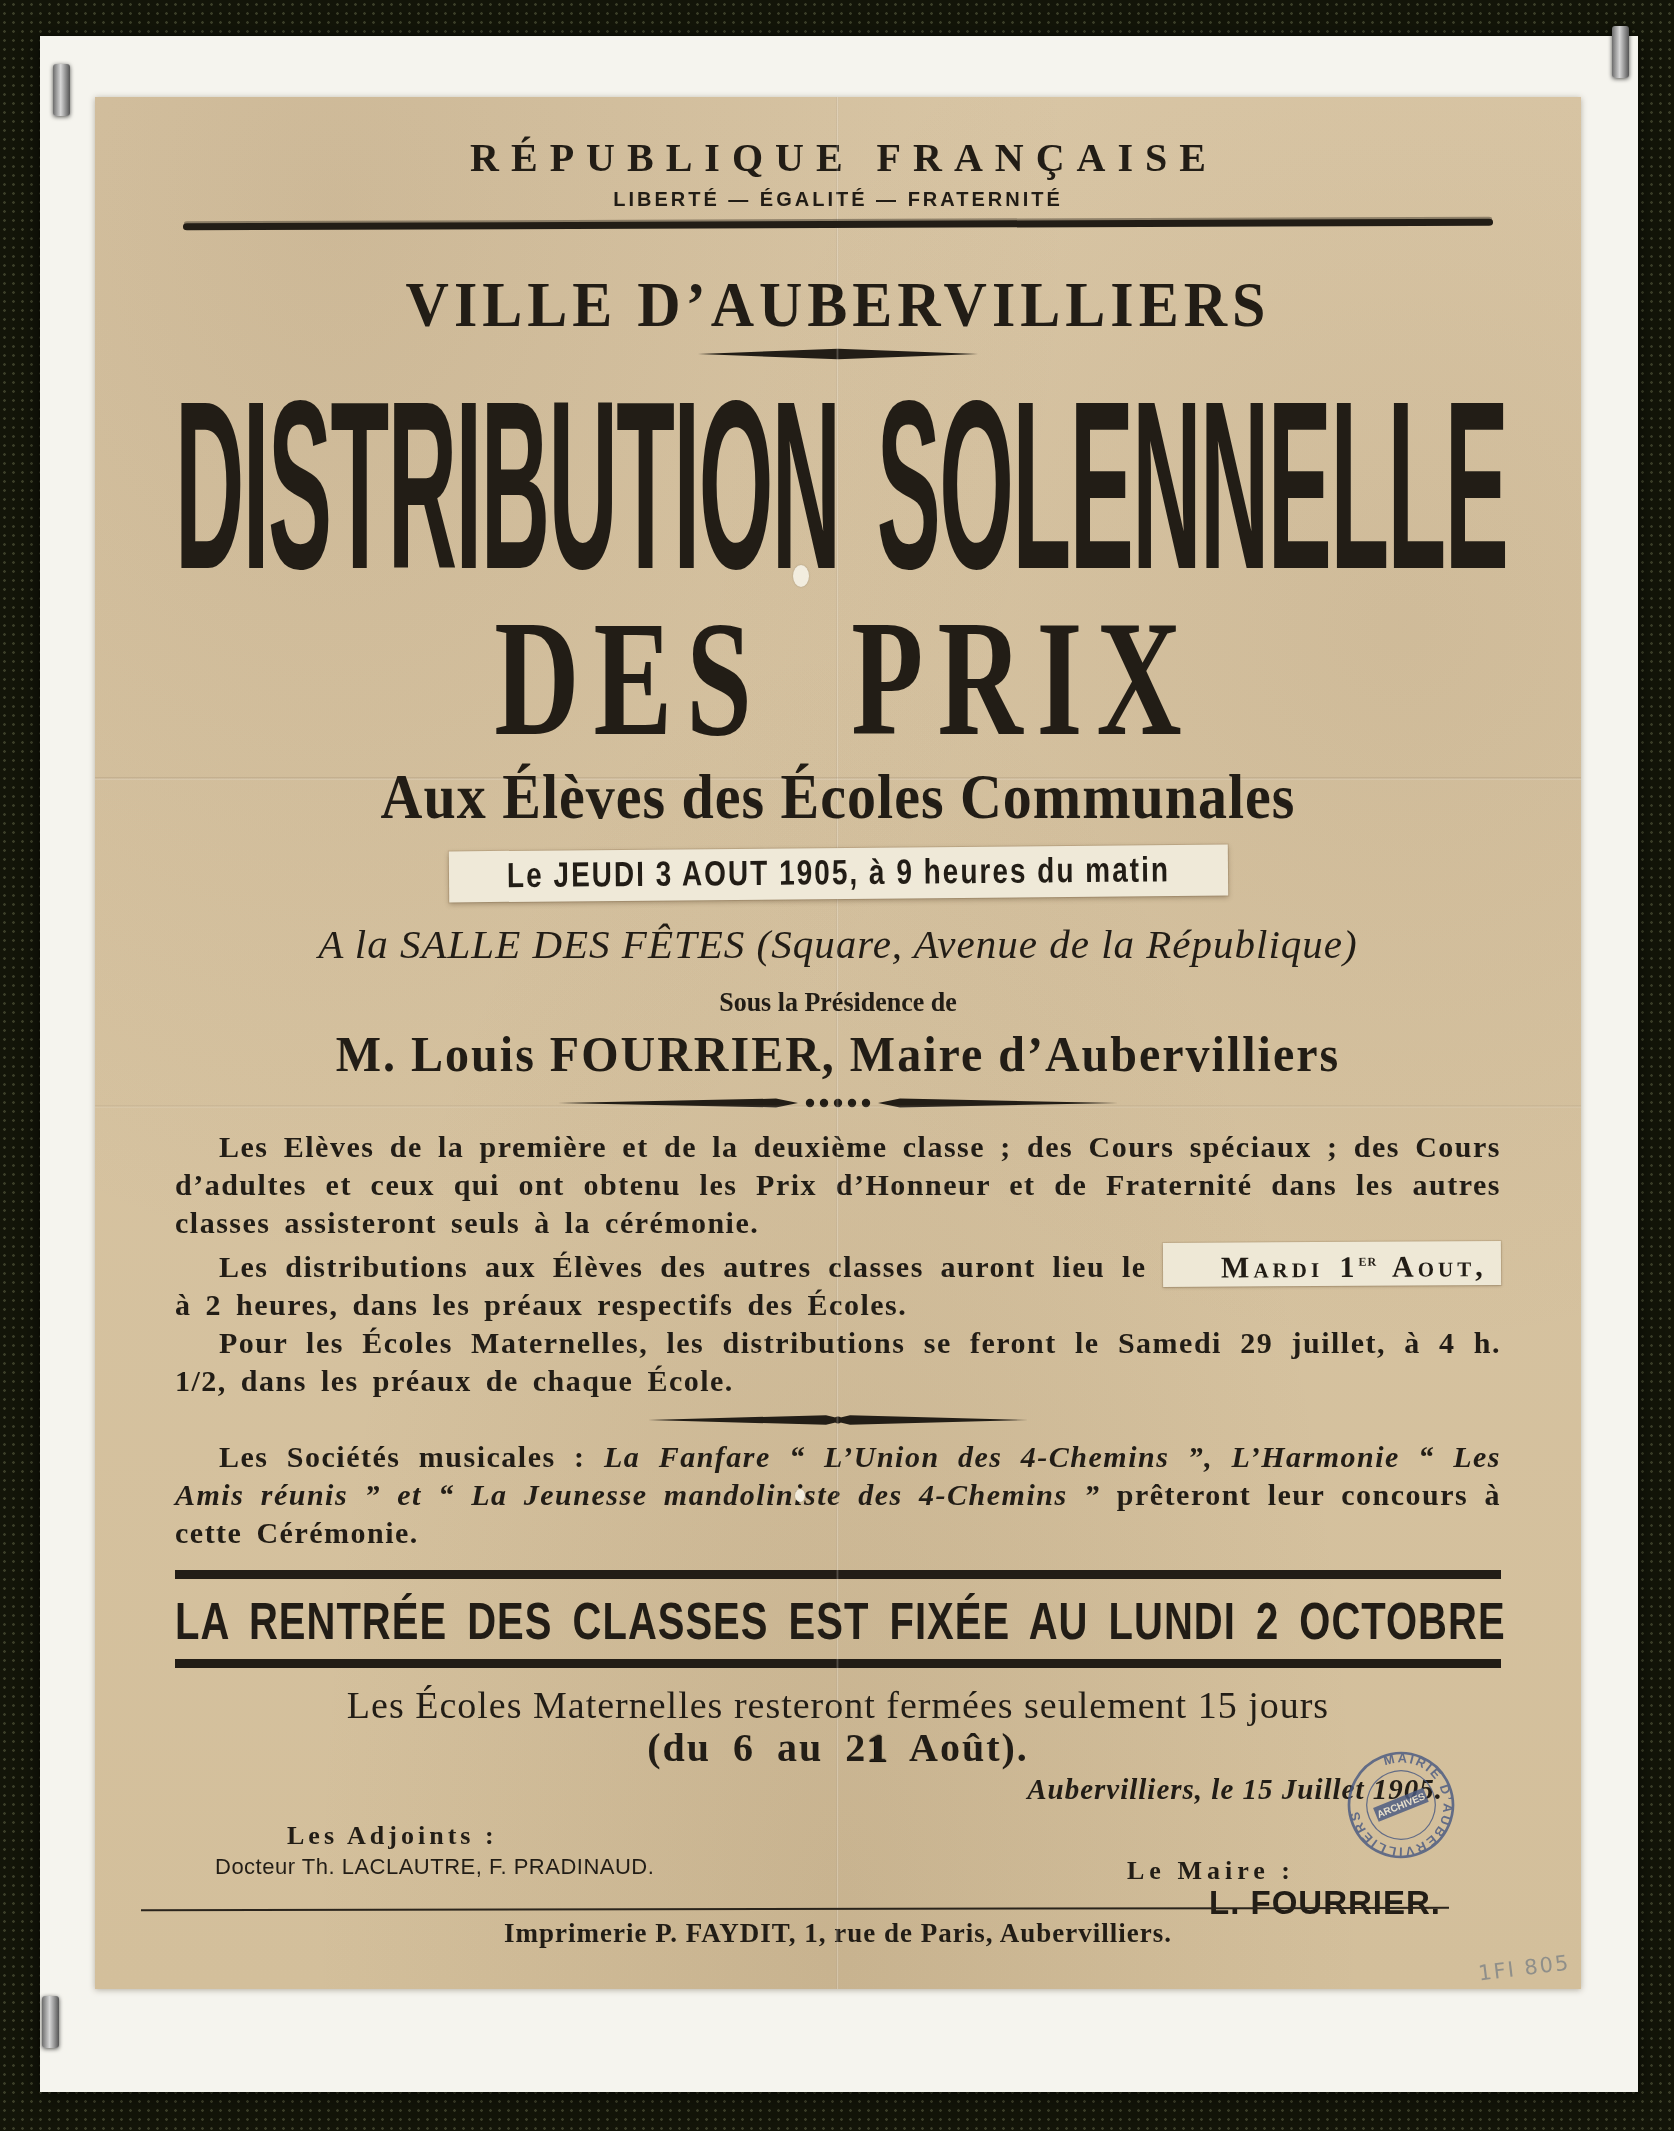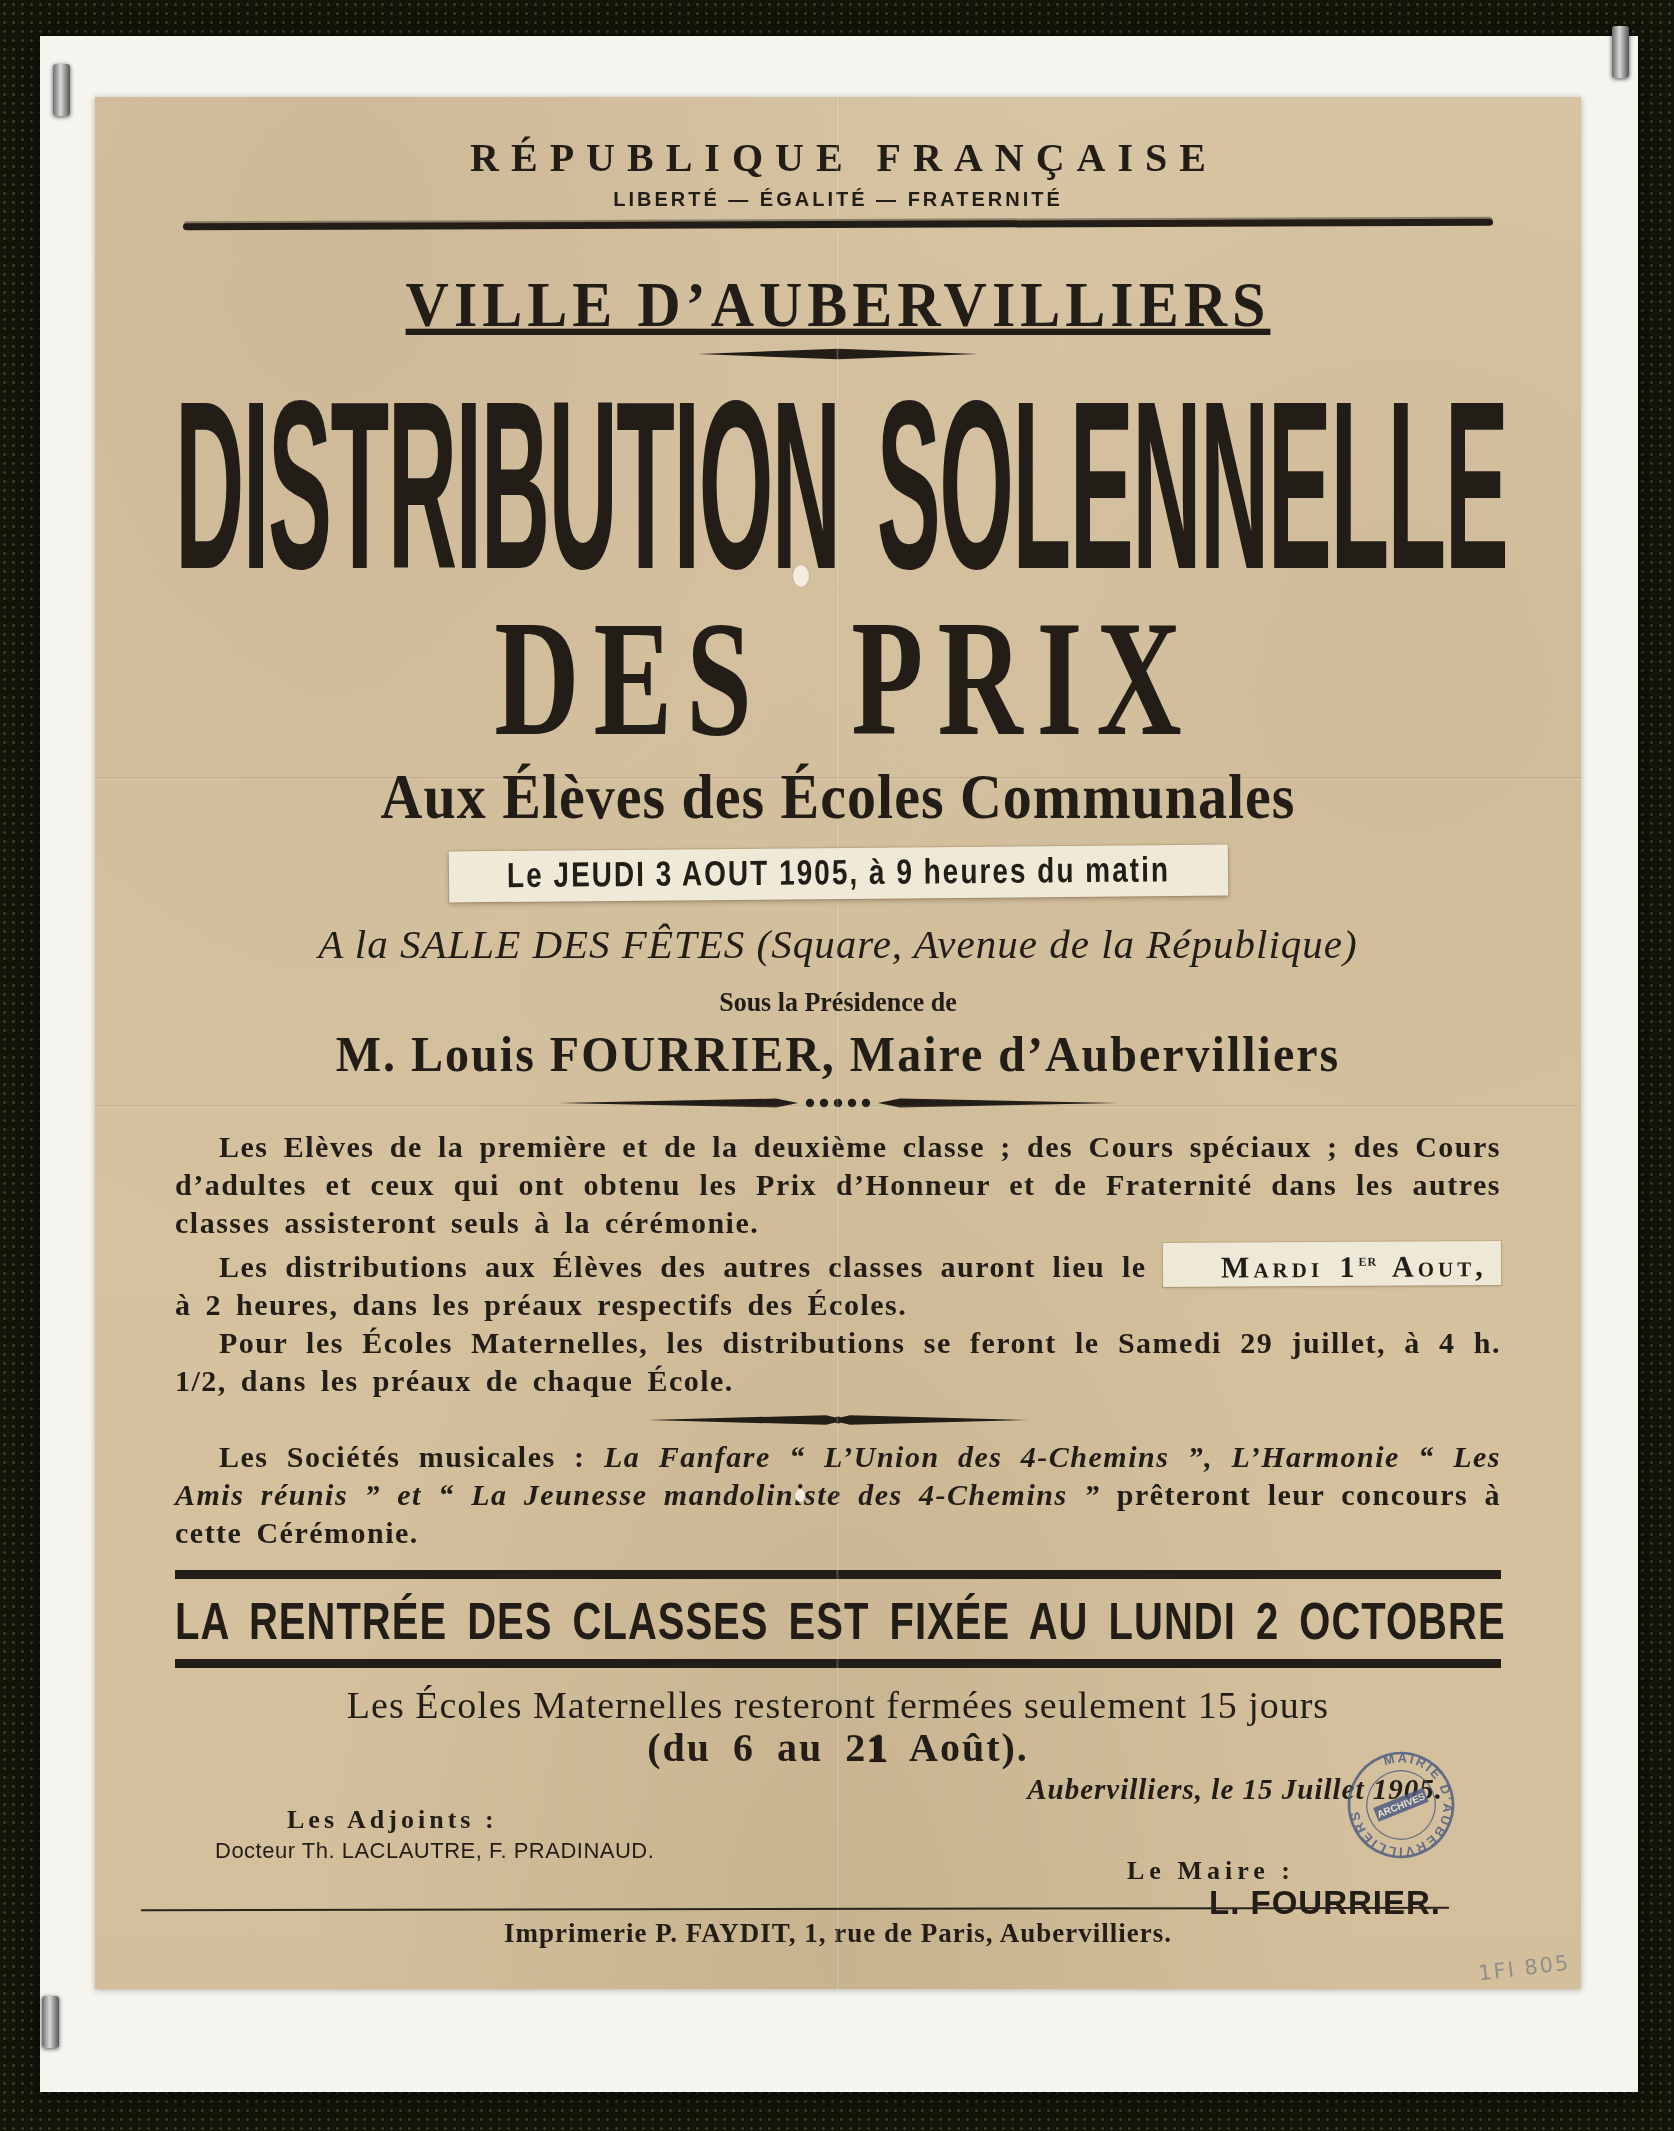--- a/index.html
+++ b/index.html
@@ -48,21 +48,21 @@
 
   .republic { font-weight:700; font-size:40px; line-height:42px; letter-spacing:12px; text-indent:12px; }
   .motto { margin-top:10px; font-family:"Liberation Sans",sans-serif; font-weight:700;
            font-size:20px; line-height:20px; letter-spacing:3px; }
   .rule-top { height:7px; background:#221d16; margin:12px 8px 0; border-radius:4px/3px;
               transform:rotate(-.2deg); box-shadow:0 -3px 0 -1px rgba(34,29,22,.4); }
 
   .wrap { overflow:visible; }
   .stretch { display:block; transform-origin:50% 0; white-space:nowrap; }
 
-  .city-wrap { height:64px; margin-top:44px;text-decoration:underline; }
+  .city-wrap { height:64px; margin-top:44px; }
   .city { font-weight:700; font-size:60px; line-height:62px; letter-spacing:5px; transform:scaleY(1.05); }
 
   .orn { display:block; margin:12px auto 0; }
 
   .main-wrap { height:214px; margin-top:20px; }
   .main-title { font-family:"Liberation Sans",sans-serif; font-weight:700;
     font-size:96px; line-height:84px; letter-spacing:-1.5px; word-spacing:12px; transform:scaleY(2.5); }
 
   .sub-wrap { height:148px; margin-top:14px; }
   .sub-title { font-weight:700; font-size:118px; line-height:102px; letter-spacing:14px;
@@ -104,21 +104,21 @@
     font-size:40px; line-height:42px; letter-spacing:1px; word-spacing:8px; transform:scaleY(1.3); }
 
   .closing1 { margin-top:16px; font-weight:400; font-size:38px; line-height:42px; letter-spacing:1px; }
   .closing2 { font-weight:700; font-size:40px; line-height:44px; letter-spacing:2px; word-spacing:10px; }
   .ink-digit { text-shadow:0 0 2px #15120d, 1px 1px 0 #15120d, -1px 1px 0 #15120d; }
 
   .dateline { margin:4px 58px 0 0; text-align:right; font-weight:700; font-style:italic;
     font-size:29px; line-height:30px; letter-spacing:1px; }
 
   .sig-row { position:relative; height:96px; margin-top:2px; text-align:left; }
-  .sig-adjoints { position:absolute; left:40px; top:0; }
+  .sig-adjoints { position:absolute; left:40px; top:16px; }
   .adjoints-label { margin-left:72px; font-weight:700; font-size:26px; line-height:28px; letter-spacing:4px; }
   .adjoints-names { font-family:"Liberation Sans",sans-serif; font-weight:400; font-size:22px; line-height:34px; letter-spacing:.5px; }
   .sig-maire { position:absolute; left:952px; top:51px; }
   .maire-label { font-weight:700; font-size:26px; line-height:28px; letter-spacing:5px; }
   .maire-name { margin-left:82px; font-family:"Liberation Sans",sans-serif; font-weight:700; font-size:33px; line-height:36px; letter-spacing:1px; }
 
   .stamp { position:absolute; left:1250px; top:1652px; width:112px; height:112px;
     transform:rotate(-22deg); opacity:.82; }
 
   .rule-thin { height:2px; background:#2a241c; margin:6px 52px 0 -34px; transform:rotate(-.1deg); }

